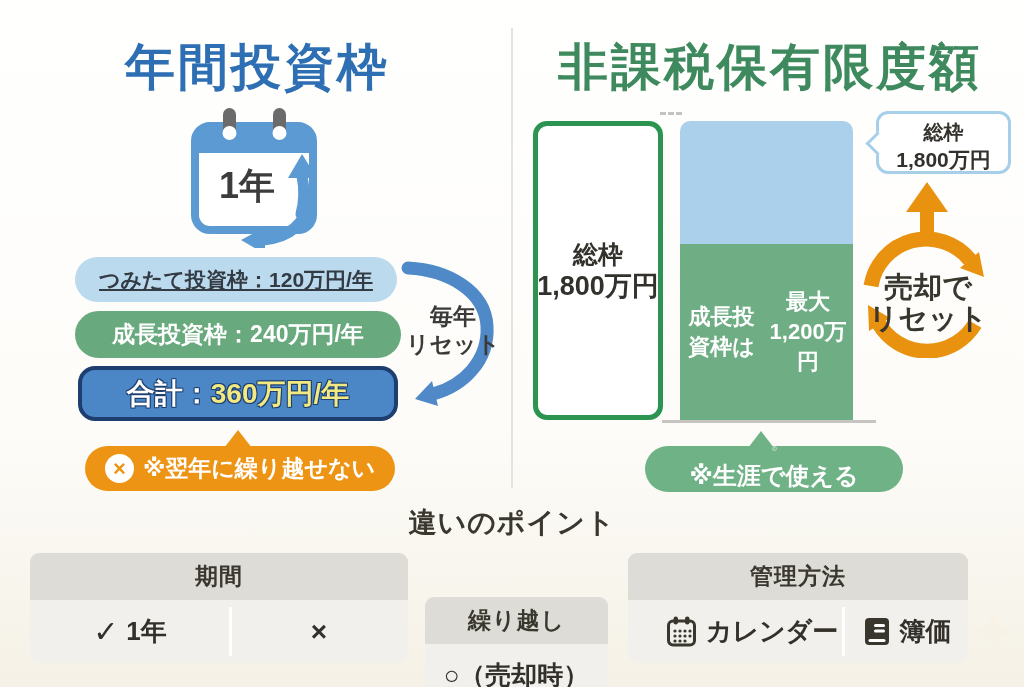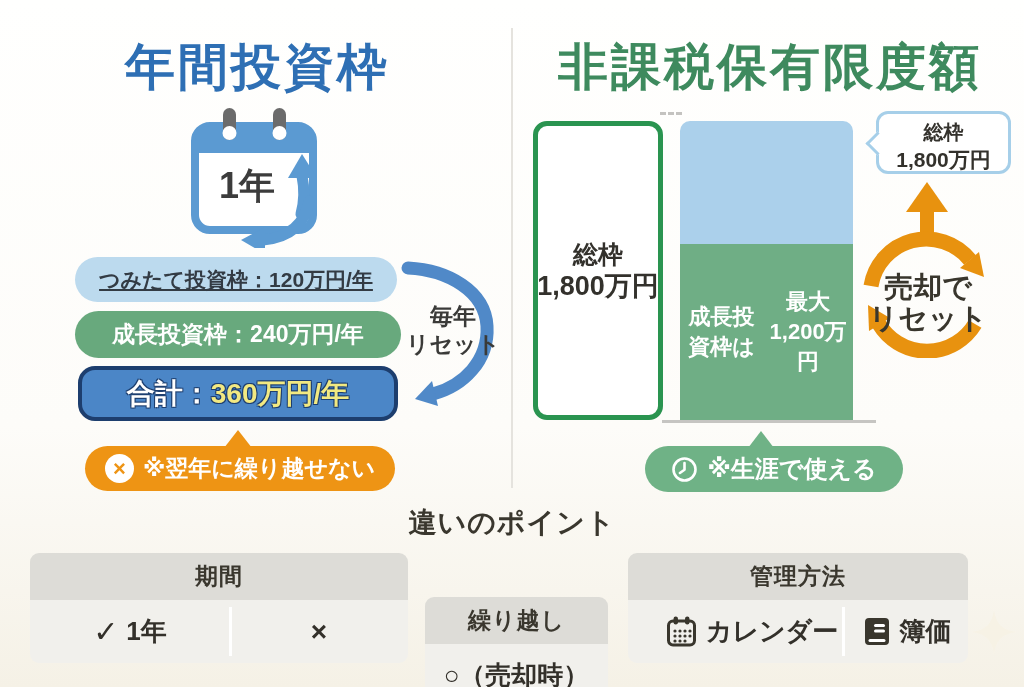--- a/index.html
+++ b/index.html
@@ -44,21 +44,21 @@
   #bar-blue{width:173px;height:123px;background:#abd0eb;border-radius:10px 10px 0 0;}
   #bar-green{width:173px;height:176px;background:#6fae85;color:#fff;font-weight:800;font-size:22px;text-align:center;line-height:30px;flex-direction:row;}
   #baseline{left:662px;top:420px;width:214px;height:3px;background:#c6c5c2;}
   #bubble{left:876px;top:111px;width:135px;height:63px;background:#fff;border:3px solid #a6cfe9;border-radius:12px;text-align:center;font-weight:800;color:#33312c;line-height:27px;padding-top:5px;box-sizing:border-box;}
   #bubble .l1{font-size:20px;}
   #bubble .l2{font-size:21px;}
   #bubble-tail{position:absolute;left:-10px;top:21px;width:14px;height:14px;background:#fff;border-left:3px solid #a6cfe9;border-bottom:3px solid #a6cfe9;transform:rotate(45deg);}
   #cycle-svg{left:843px;top:178px;width:170px;height:180px;}
   #cycle-label{left:858px;top:272px;width:140px;text-align:center;font-size:29px;font-weight:800;line-height:31px;color:#39362d;z-index:3;}
   #green-tail{left:748px;top:431px;width:0;height:0;border-left:13px solid transparent;border-right:13px solid transparent;border-bottom:17px solid #6fb286;}
-  #note-lifetime{left:645px;top:446px;width:258px;height:46px;background:#6fb286;border-radius:23px;color:#fff;font-size:24px;font-weight:800;gap:9px;}
+  #note-lifetime{left:645px;top:446px;width:258px;height:46px;background:#6fb286;border-radius:23px;color:#fff;font-size:24px;font-weight:800;gap:9px;flex-direction:column;}
 
   
   #comparison-heading{left:0;top:504px;width:1024px;text-align:center;font-size:28px;font-weight:800;color:#3a372e;letter-spacing:1px;}
   .card{border-radius:9px;overflow:hidden;}
   .card .hd{height:47px;background:#dddcd7;font-size:23px;font-weight:800;color:#3a372e;letter-spacing:1px;}
   .card .bd{height:63px;background:#f1f0ec;position:relative;font-size:26px;font-weight:800;color:#33302a;}
   #card-period{left:30px;top:553px;width:378px;}
   #card-carryover{left:425px;top:553px;width:183px;margin-top:44px;}
   #card-management{left:628px;top:553px;width:340px;}
   .cell{position:absolute;top:0;height:63px;display:flex;align-items:center;justify-content:center;gap:8px;}

